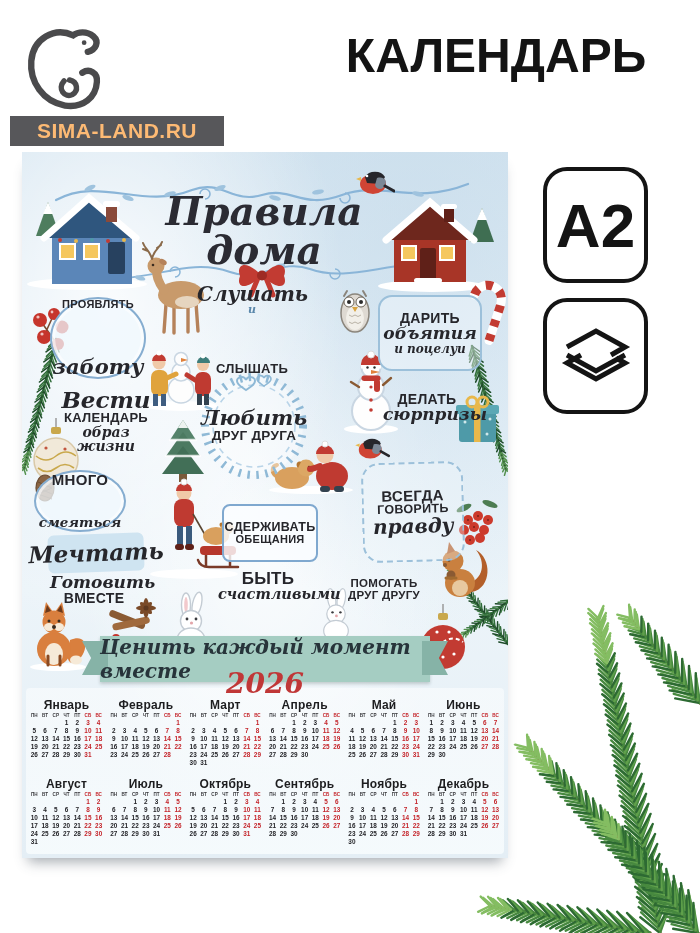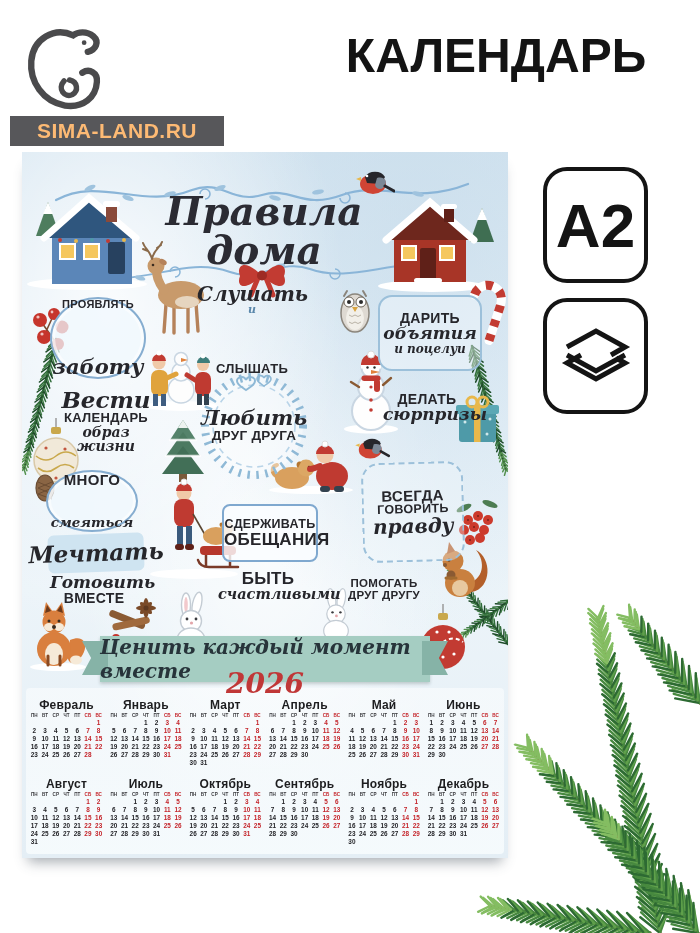--- a/index.html
+++ b/index.html
@@ -305,21 +305,21 @@
     <svg class="abs" style="left:10px;top:266px;z-index:3;" width="48" height="72" viewBox="0 0 48 72">
       <line x1="24" y1="0" x2="24" y2="10" stroke="#9a9a9a" stroke-width="1.5"></line>
       <rect x="19" y="9" width="10" height="7" rx="2" fill="#c9a84c"></rect>
       <circle cx="24" cy="42" r="22" fill="#f1e9d9" stroke="#d9c9a8" stroke-width="1.5"></circle>
       <path d="M4,38 q10,8 20,0 q10,-8 20,0 M6,50 q9,7 18,0 q9,-7 18,0" fill="none" stroke="#c9a84c" stroke-width="1.6"></path>
       <circle cx="14" cy="30" r="1.6" fill="#c2563f"></circle>
         <circle cx="33" cy="31" r="1.6" fill="#c2563f"></circle>
         <circle cx="24" cy="60" r="1.6" fill="#c2563f"></circle>
     </svg>
 
-    <div class="rule oval" style="left:24px;top:318px;width:88px;height:58px;">
+    <div class="rule oval" style="left:12px;top:318px;width:88px;height:58px;">
       <span class="caps" style="font-size:15px;">МНОГО</span>
       <span class="script" style="font-size:13.5px;">смеяться</span>
     </div>
 
     <svg class="abs" style="left:246px;top:286px;z-index:3;" width="86" height="56" viewBox="0 0 86 56">
       <ellipse cx="43" cy="52" rx="42" ry="4" fill="#fff"></ellipse>
       <ellipse cx="24" cy="40" rx="17" ry="11" fill="#d9a05e"></ellipse>
       <circle cx="38" cy="30" r="8.5" fill="#dca764"></circle>
       <path d="M33,24 C29,22 27,27 30,30 Z" fill="#b5762f"></path>
       <circle cx="41" cy="29" r="1.2" fill="#3a2c20"></circle>
@@ -363,21 +363,21 @@
       <circle cx="79" cy="54" r="6.5" fill="#dca764"></circle>
       <path d="M75,49 C72,47 70,51 73,53 Z" fill="#b5762f"></path>
       <rect x="52" y="72" width="36" height="9" rx="4" fill="#b6372c"></rect>
       <path d="M50,86 Q52,93 61,93 L90,93" fill="none" stroke="#7a3a28" stroke-width="2.5" stroke-linecap="round"></path>
       <line x1="58" y1="81" x2="58" y2="92" stroke="#7a3a28" stroke-width="2.5"></line>
       <line x1="82" y1="81" x2="82" y2="92" stroke="#7a3a28" stroke-width="2.5"></line>
     </svg>
 
     <div class="rule frame-rect" style="left:200px;top:352px;width:92px;height:54px;">
       <span class="caps" style="font-size:12.5px;">СДЕРЖИВАТЬ</span>
-      <span class="caps" style="font-size:17px;">ОБЕЩАНИЯ</span>
+      <span class="caps" style="font-size:11px;">ОБЕЩАНИЯ</span>
     </div>
 
     <div class="rule dream-bg" style="left:26px;top:382px;width:96px;height:38px;">
       <span class="script" style="font-size:23px;">Мечтать</span>
     </div>
 
     <svg class="abs" style="left:430px;top:342px;z-index:3;" width="50" height="58" viewBox="0 0 50 58">
       <ellipse cx="12" cy="14" rx="8" ry="3" fill="#4d7d52" transform="rotate(-25 12 14)"></ellipse>
       <ellipse cx="38" cy="10" rx="8" ry="3" fill="#4d7d52" transform="rotate(20 38 10)"></ellipse>
       <g fill="#cc3a2c">
@@ -771,66 +771,20 @@
       </svg>
 
     <div class="banner">
       <span class="banner-text">Ценить каждый момент вместе</span>
     </div>
     <div class="year">2026</div>
 
     <div class="cal-bg"></div>
     <div class="calendar">
         <div class="month">
-          <div class="month-name">Февраль</div>
-          <div class="month-days">
-            <div class="dh">ПН</div>
-            <div class="dh">ВТ</div>
-            <div class="dh">СР</div>
-            <div class="dh">ЧТ</div>
-            <div class="dh">ПТ</div>
-            <div class="dh red">СБ</div>
-            <div class="dh red">ВС</div>
-            <div class="dc"></div>
-            <div class="dc"></div>
-            <div class="dc"></div>
-            <div class="dc"></div>
-            <div class="dc"></div>
-            <div class="dc"></div>
-            <div class="dc red">1</div>
-            <div class="dc">2</div>
-            <div class="dc">3</div>
-            <div class="dc">4</div>
-            <div class="dc">5</div>
-            <div class="dc">6</div>
-            <div class="dc red">7</div>
-            <div class="dc red">8</div>
-            <div class="dc">9</div>
-            <div class="dc">10</div>
-            <div class="dc">11</div>
-            <div class="dc">12</div>
-            <div class="dc">13</div>
-            <div class="dc red">14</div>
-            <div class="dc red">15</div>
-            <div class="dc">16</div>
-            <div class="dc">17</div>
-            <div class="dc">18</div>
-            <div class="dc">19</div>
-            <div class="dc">20</div>
-            <div class="dc red">21</div>
-            <div class="dc red">22</div>
-            <div class="dc">23</div>
-            <div class="dc">24</div>
-            <div class="dc">25</div>
-            <div class="dc">26</div>
-            <div class="dc">27</div>
-            <div class="dc red">28</div>
-          </div>
-        </div>
-        <div class="month">
           <div class="month-name">Январь</div>
           <div class="month-days">
             <div class="dh">ПН</div>
             <div class="dh">ВТ</div>
             <div class="dh">СР</div>
             <div class="dh">ЧТ</div>
             <div class="dh">ПТ</div>
             <div class="dh red">СБ</div>
             <div class="dh red">ВС</div>
             <div class="dc"></div>
@@ -860,20 +814,66 @@
             <div class="dc">22</div>
             <div class="dc">23</div>
             <div class="dc red">24</div>
             <div class="dc red">25</div>
             <div class="dc">26</div>
             <div class="dc">27</div>
             <div class="dc">28</div>
             <div class="dc">29</div>
             <div class="dc">30</div>
             <div class="dc red">31</div>
+          </div>
+        </div>
+        <div class="month">
+          <div class="month-name">Февраль</div>
+          <div class="month-days">
+            <div class="dh">ПН</div>
+            <div class="dh">ВТ</div>
+            <div class="dh">СР</div>
+            <div class="dh">ЧТ</div>
+            <div class="dh">ПТ</div>
+            <div class="dh red">СБ</div>
+            <div class="dh red">ВС</div>
+            <div class="dc"></div>
+            <div class="dc"></div>
+            <div class="dc"></div>
+            <div class="dc"></div>
+            <div class="dc"></div>
+            <div class="dc"></div>
+            <div class="dc red">1</div>
+            <div class="dc">2</div>
+            <div class="dc">3</div>
+            <div class="dc">4</div>
+            <div class="dc">5</div>
+            <div class="dc">6</div>
+            <div class="dc red">7</div>
+            <div class="dc red">8</div>
+            <div class="dc">9</div>
+            <div class="dc">10</div>
+            <div class="dc">11</div>
+            <div class="dc">12</div>
+            <div class="dc">13</div>
+            <div class="dc red">14</div>
+            <div class="dc red">15</div>
+            <div class="dc">16</div>
+            <div class="dc">17</div>
+            <div class="dc">18</div>
+            <div class="dc">19</div>
+            <div class="dc">20</div>
+            <div class="dc red">21</div>
+            <div class="dc red">22</div>
+            <div class="dc">23</div>
+            <div class="dc">24</div>
+            <div class="dc">25</div>
+            <div class="dc">26</div>
+            <div class="dc">27</div>
+            <div class="dc red">28</div>
           </div>
         </div>
         <div class="month">
           <div class="month-name">Март</div>
           <div class="month-days">
             <div class="dh">ПН</div>
             <div class="dh">ВТ</div>
             <div class="dh">СР</div>
             <div class="dh">ЧТ</div>
             <div class="dh">ПТ</div>

